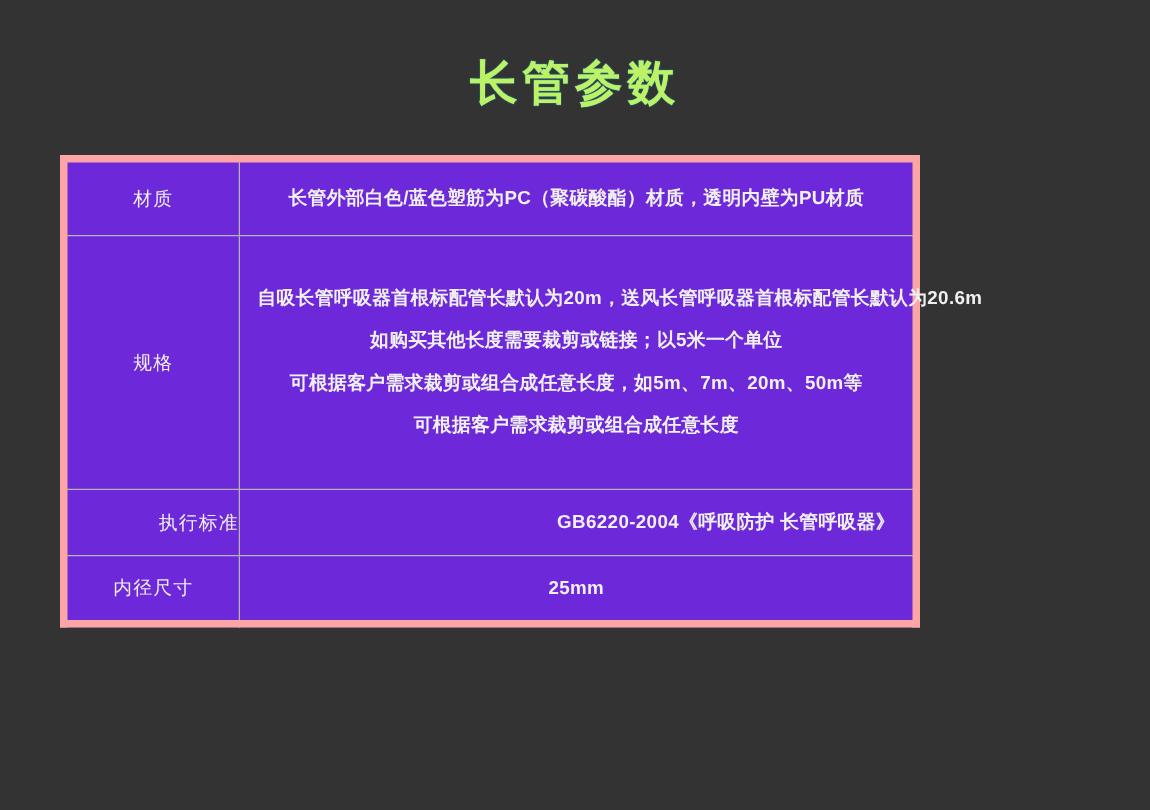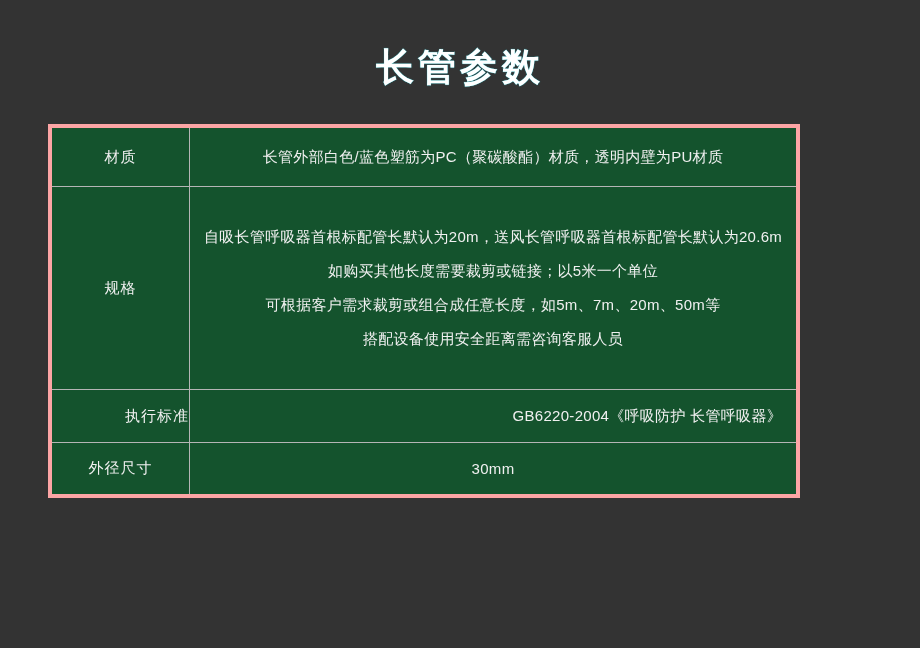--- a/index.html
+++ b/index.html
@@ -15,55 +15,56 @@
   }
   .page {
     position: relative;
     width: 920px;
     height: 648px;
     background: #333333;
     box-sizing: border-box;
   }
   .page-title {
     text-align: center;
-    color: #ffffff;
+    color: #bef264;
     font-size: 38px;
     font-weight: 700;
     letter-spacing: 4px;
     line-height: 1;
     padding-top: 48px;
     margin: 0;
     text-shadow: 0 0 1px #21e7f7;
   }
   .spec-table {
     position: absolute;
     left: 48px;
     top: 124px;
-    width: 752px;
+    width: 688px;
     border-collapse: collapse;
     table-layout: fixed;
-    border: 4px solid #fca5a5;
-    background: #14532d;
+    border: 6px solid #fca5a5;
+    background: #6d28d9;
   }
   .spec-table td {
     border: 1px solid #b5b5b5;
     color: #f0f0f0;
     font-size: 15px;
     vertical-align: middle;
     text-align: center;
     padding: 0;
   }
   .spec-table td.label-cell {
     width: 137px;
     letter-spacing: 1px;
     font-size: 15px;
   }
   .spec-table td.value-cell {
     padding: 0 14px;
     letter-spacing: 0.3px;
+    font-weight: bold;
   }
   .row-material td { height: 58px; }
   .row-spec td { height: 202px; margin-left: 24px; }
   .row-standard td { height: 52px; text-align: right; }
   .row-inner td { height: 51px; }
   .row-outer td { height: 51px; }
   .row-pressure td { height: 50px; }
   .row-temp td { height: 52px; }
 
   .multi-line {
@@ -90,41 +91,41 @@
         </td>
       </tr>
 
       <tr class="row-spec">
         <td class="label-cell">规格</td>
         <td class="value-cell">
           <span class="multi-line">
             <span class="line">自吸长管呼吸器首根标配管长默认为20m，送风长管呼吸器首根标配管长默认为20.6m</span>
             <span class="line">如购买其他长度需要裁剪或链接；以5米一个单位</span>
             <span class="line">可根据客户需求裁剪或组合成任意长度，如5m、7m、20m、50m等</span>
-            <span class="line">搭配设备使用安全距离需咨询客服人员</span>
+            <span class="line">可根据客户需求裁剪或组合成任意长度</span>
           </span>
         </td>
       </tr>
 
       <tr class="row-standard">
         <td class="label-cell">执行标准</td>
         <td class="value-cell">
           <span class="multi-line">
             <span class="line">GB6220-2004《呼吸防护 长管呼吸器》</span>
           </span>
         </td>
       </tr>
 
-
-      <tr class="row-outer">
-        <td class="label-cell">外径尺寸</td>
+      <tr class="row-inner">
+        <td class="label-cell">内径尺寸</td>
         <td class="value-cell">
           <span class="multi-line">
-            <span class="line">30mm</span>
+            <span class="line">25mm</span>
           </span>
         </td>
       </tr>
+
 
 
     </tbody>
   </table>
 
 </div>
 
 </body></html>

